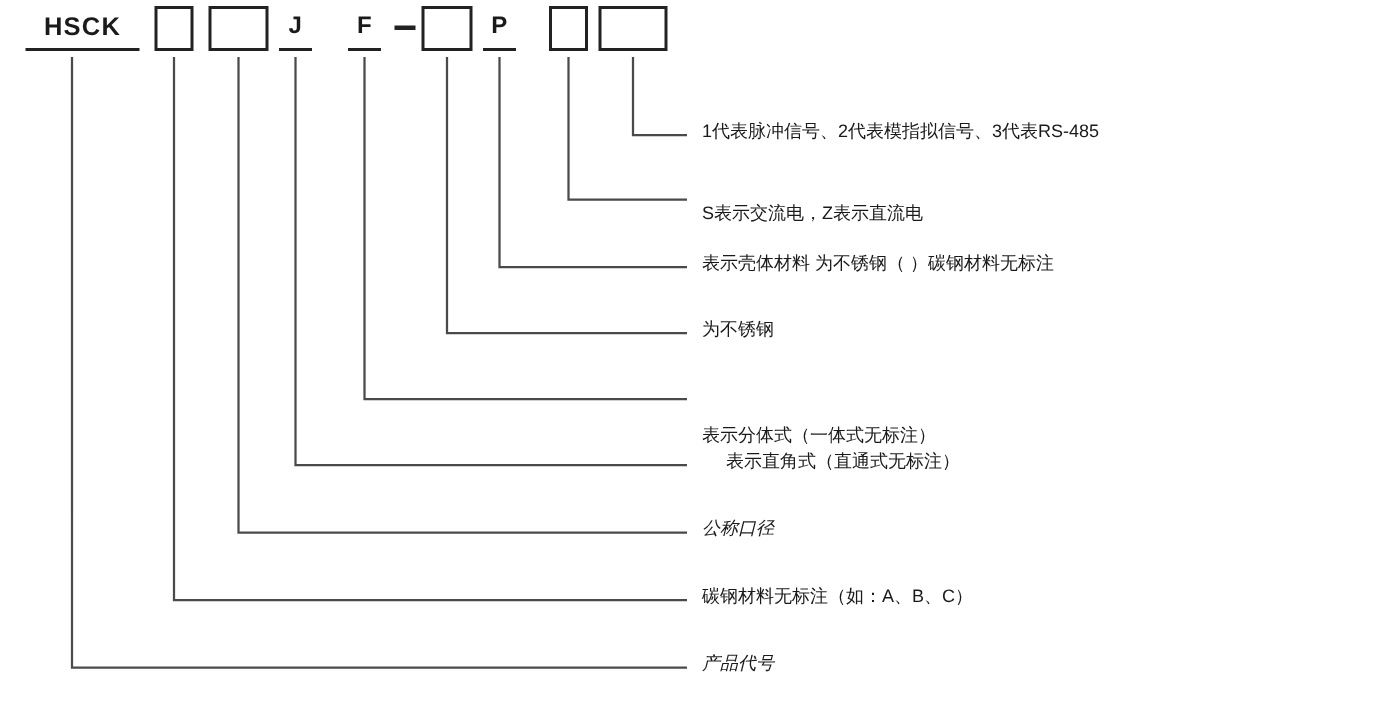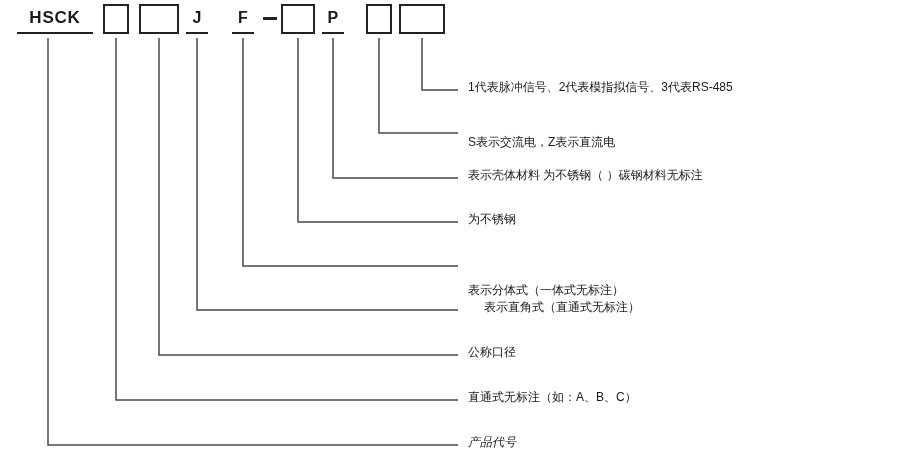--- a/index.html
+++ b/index.html
@@ -122,18 +122,18 @@
       <path d="M 48 38 L 48 445 L 458 445"></path>
     </svg>
 
   <div id="desc-layer">
       <div class="desc-text" style="left: 468px; top: 81px;">1代表脉冲信号、2代表模指拟信号、3代表RS-485</div>
       <div class="desc-text" style="left: 468px; top: 136px;">S表示交流电，Z表示直流电</div>
       <div class="desc-text" style="left: 468px; top: 169px;">表示壳体材料 为不锈钢（ ）碳钢材料无标注</div>
       <div class="desc-text" style="left: 468px; top: 213px;">为不锈钢</div>
       <div class="desc-text" style="left: 468px; top: 264px; margin-top: 20px;">表示分体式（一体式无标注）</div>
       <div class="desc-text" style="left: 484px; top: 301px;">表示直角式（直通式无标注）</div>
-      <div class="desc-text" style="left: 468px; top: 346px;">公称口径</div>
-      <div class="desc-text" style="left: 468px; top: 391px;">直通式无标注（如：A、B、C）</div>
+      <div class="desc-text" style="left: 468px; top: 346px; font-style: italic;">公称口径</div>
+      <div class="desc-text" style="left: 468px; top: 391px;">碳钢材料无标注（如：A、B、C）</div>
       <div class="desc-text" style="left: 468px; top: 436px; font-style: italic;">产品代号</div>
     </div>
 
 </div>
 
 </body></html>

